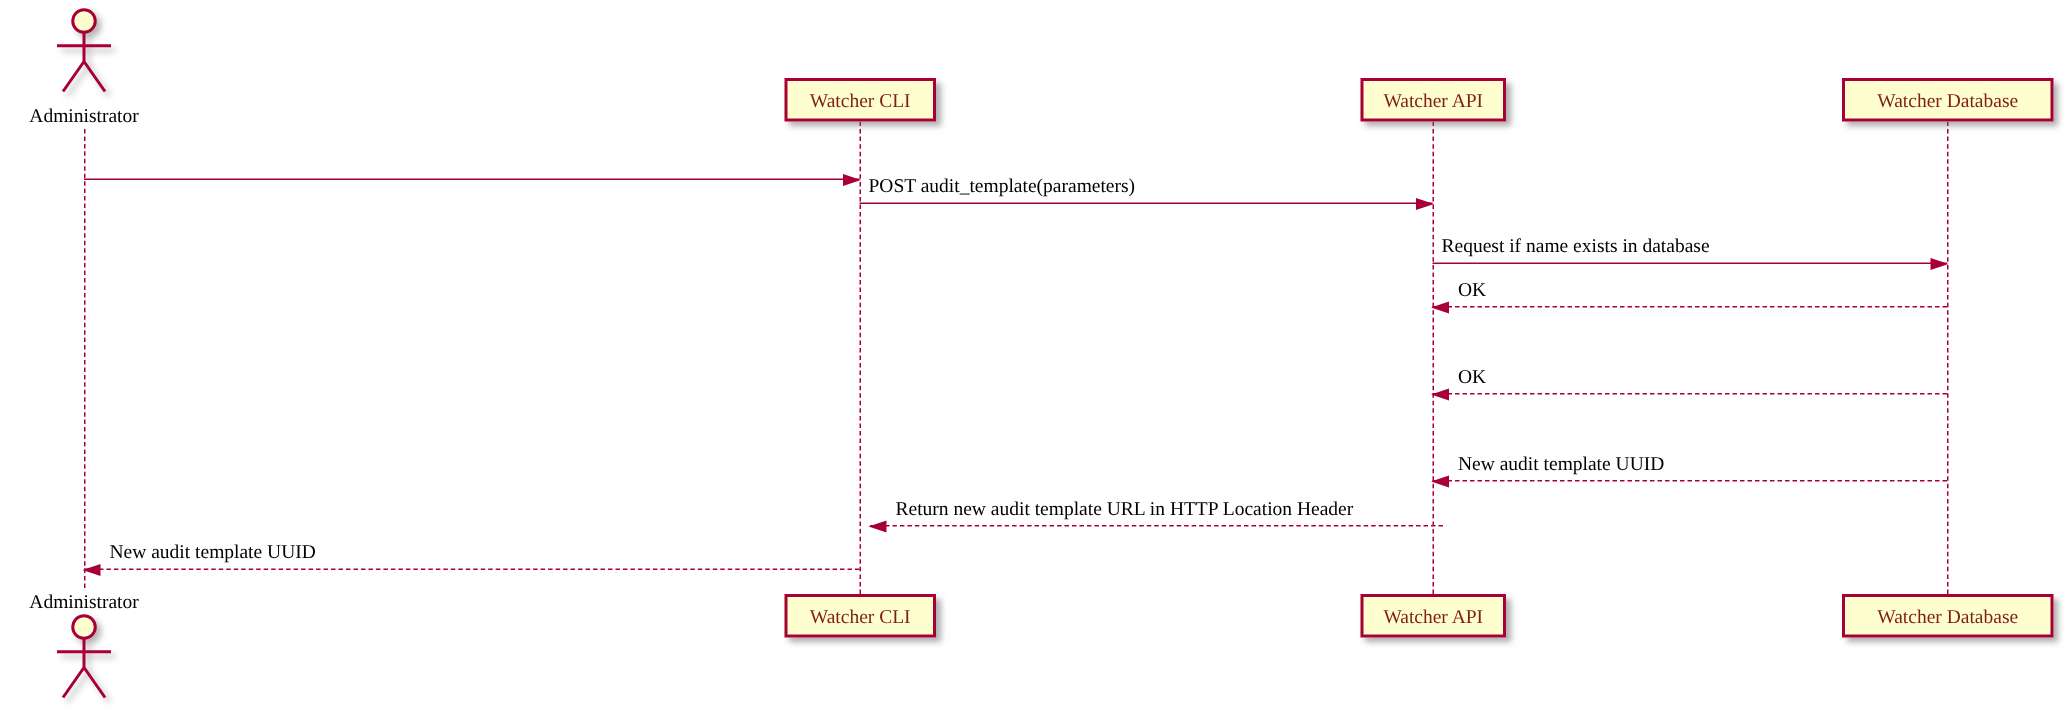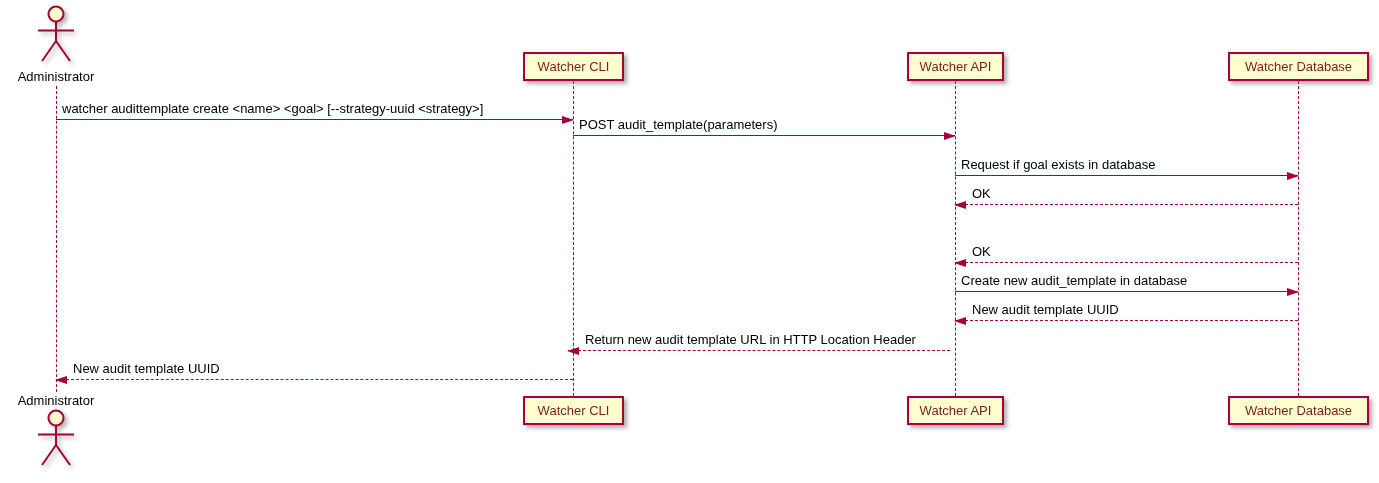--- a/index.html
+++ b/index.html
@@ -1,20 +1,20 @@
 <!DOCTYPE html>
 <html><head>
 <meta charset="utf-8">
 <style>
   html,body{margin:0;padding:0;background:#ffffff;}
   #canvas{
     position:relative;
     width:1379px;height:483px;
     background:#ffffff;
-    font-family:Liberation Sans, sans-serif;
+    font-family:Liberation Serif, serif;
     overflow:hidden;
   }
   .lifeline{
     position:absolute;
     width:0;
     border-left:1px dashed #A80036;
   }
   .pbox{
     position:absolute;
     height:29px;
@@ -75,21 +75,21 @@
   #actor-bot-svg{left:36px;top:409px;}
   
   #m0{left:56px;width:517px;top:100px;}
   #m1{left:573px;width:382px;top:116px;}
   #m2{left:955px;width:343px;top:156px;}
   #m3{left:955px;width:343px;top:185px;}
   #m4{left:955px;width:343px;top:214px;}
   #m5{left:955px;width:343px;top:243px;}
   #m6{left:955px;width:343px;top:272px;}
   #m7{left:955px;width:343px;top:301px;}
-  #m8{left:568px;width:382px;top:331px;}
+  #m8{left:580px;width:382px;top:331px;}
   #m9{left:56px;width:517px;top:360px;}
 </style>
 </head>
 <body>
 
 <div id="canvas">
 
   <div class="lifeline" id="ll-admin"></div>
   <div class="lifeline" id="ll-cli"></div>
   <div class="lifeline" id="ll-api"></div>
@@ -105,41 +105,36 @@
     <span>Watcher CLI</span>
   </div>
   <div class="pbox" id="box-api-top">
     <span>Watcher API</span>
   </div>
   <div class="pbox" id="box-db-top">
     <span>Watcher Database</span>
   </div>
 
   <div class="msg solid right" id="m0">
-    <span class="lbl">watcher audittemplate create &lt;name&gt; &lt;goal&gt; [--strategy-uuid &lt;strategy&gt;]</span>
     <span class="head"></span>
   </div>
   <div class="msg solid right" id="m1">
     <span class="lbl">POST audit_template(parameters)</span>
     <span class="head"></span>
   </div>
   <div class="msg solid right" id="m2">
-    <span class="lbl">Request if goal exists in database</span>
+    <span class="lbl">Request if name exists in database</span>
     <span class="head"></span>
   </div>
   <div class="msg dashed left" id="m3">
     <span class="lbl">OK</span>
     <span class="head"></span>
   </div>
   <div class="msg dashed left" id="m5">
     <span class="lbl">OK</span>
-    <span class="head"></span>
-  </div>
-  <div class="msg solid right" id="m6">
-    <span class="lbl">Create new audit_template in database</span>
     <span class="head"></span>
   </div>
   <div class="msg dashed left" id="m7">
     <span class="lbl">New audit template UUID</span>
     <span class="head"></span>
   </div>
   <div class="msg dashed left" id="m8">
     <span class="lbl">Return new audit template URL in HTTP Location Header</span>
     <span class="head"></span>
   </div>

